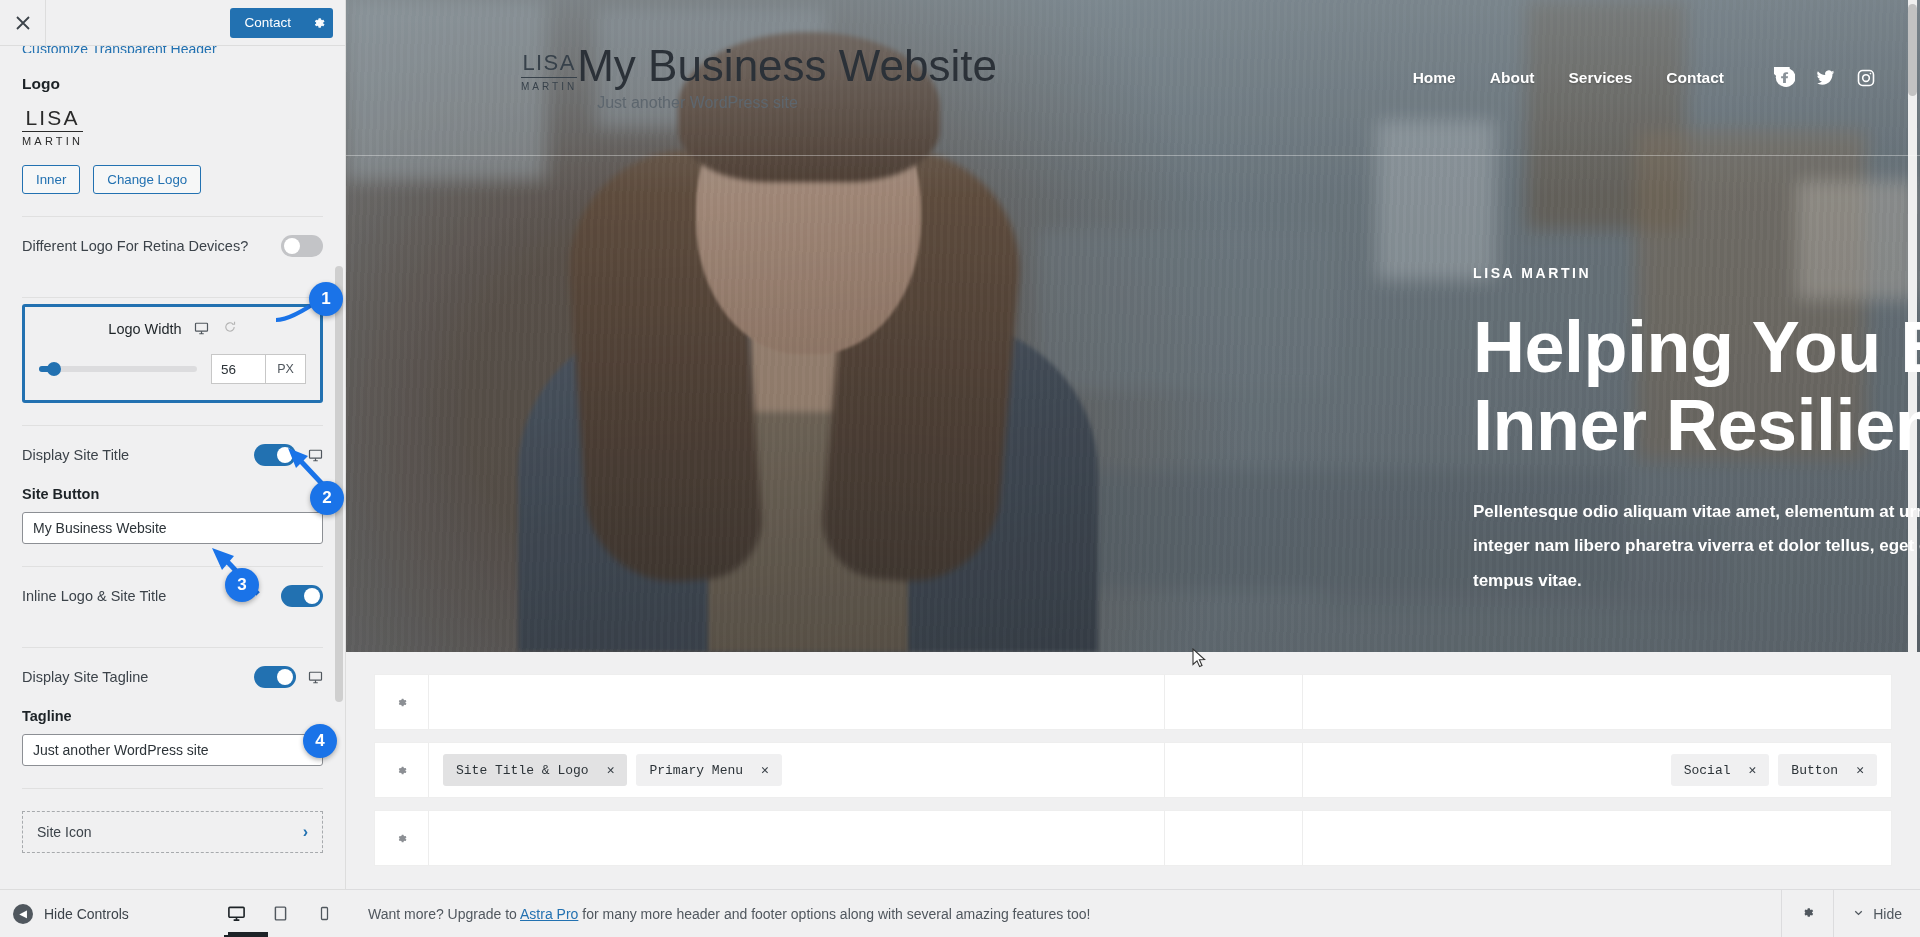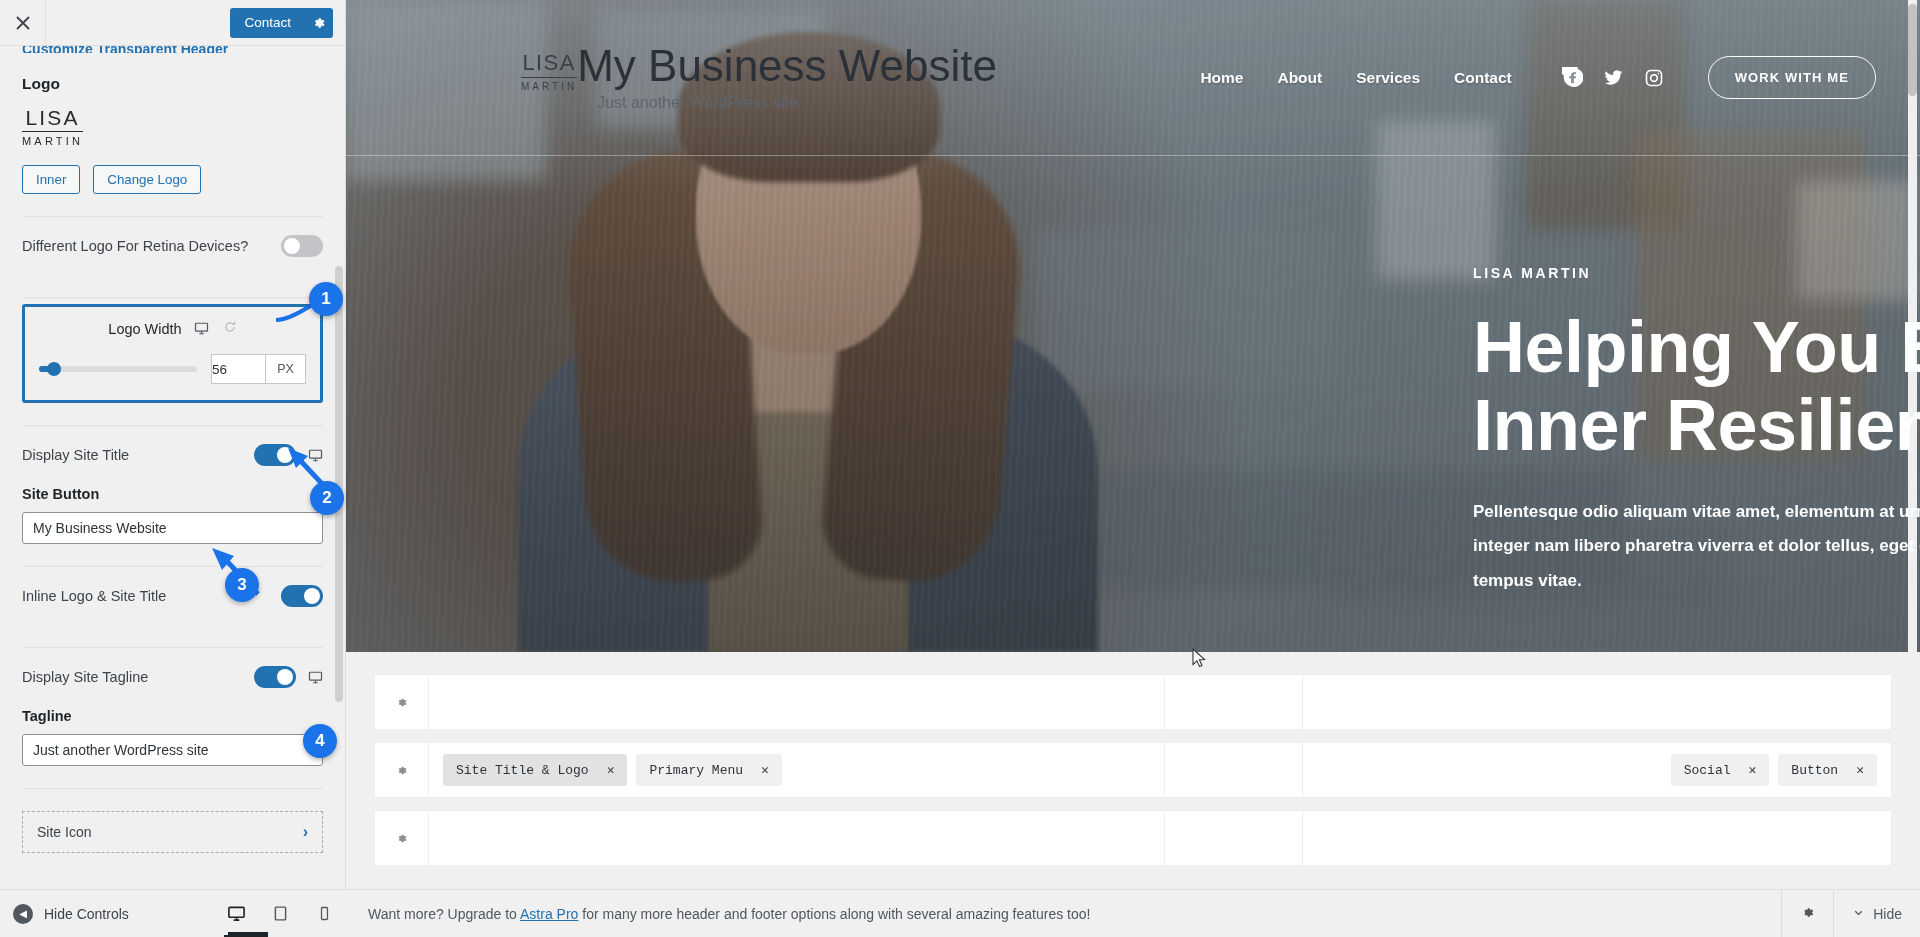--- a/index.html
+++ b/index.html
@@ -63,21 +63,20 @@
 
   .cz-link-cut {
     color: #2271b1;
     font-size: 14px;
     text-decoration: underline;
     height: 12px;
     overflow: hidden;
     display: block;
     margin-top: -5px;
     cursor: pointer;
-    font-weight: bold;
   }
 
   .cz-section-label {
     font-size: 15.5px;
     color: #1d2327;
     font-weight: 600;
     margin-top: 22px;
   }
   .cz-logo-preview { margin-top: 14px; }
   .lisa-logo {
@@ -151,21 +150,21 @@
   }
   .slider .fill { position:absolute; left:0; top:0; height:6px; width: 14px; background:#2271b1; border-radius:3px;}
   .slider .thumb {
     position: absolute; left: 8px; top: -4px;
     width: 14px; height: 14px; border-radius: 50%;
     background: #2271b1;
   }
   .num-box {
     width: 54px; height: 30px; background: #fff;
     border: 1px solid #c7c7c7; border-right: none;
-    display: flex; align-items: center; 
+    display: flex; align-items: center; padding-left: 9px;
     font-size: 13.5px; color: #2c3338;
     cursor: text;
   }
   .unit-box {
     width: 41px; height: 30px; background: #fff;
     border: 1px solid #c7c7c7;
     display: flex; align-items: center; justify-content: center;
     font-size: 12.5px; color: #50575e; cursor: pointer;
   }
 
@@ -693,21 +692,20 @@
             </span>
             <span class="soc">
               <svg width="20" height="20" viewBox="0 0 24 24" fill="none" stroke="#fff" stroke-width="1.9">
                   <rect x="3" y="3" width="18" height="18" rx="5"></rect>
                   <circle cx="12" cy="12" r="4"></circle>
                   <circle cx="17.3" cy="6.7" r="1" fill="#fff" stroke="none"></circle>
                 </svg>
             </span>
           </div>
 
-          <div class="work-btn">WORK WITH ME</div>
         </div>
       </div>
       <div class="head-rule"></div>
 
       <div class="hero-text">
         <div class="hero-eyebrow">LISA MARTIN</div>
         <div class="hero-h1">
           <div>Helping You Build</div>
           <div>Inner Resilience.</div>
         </div>

